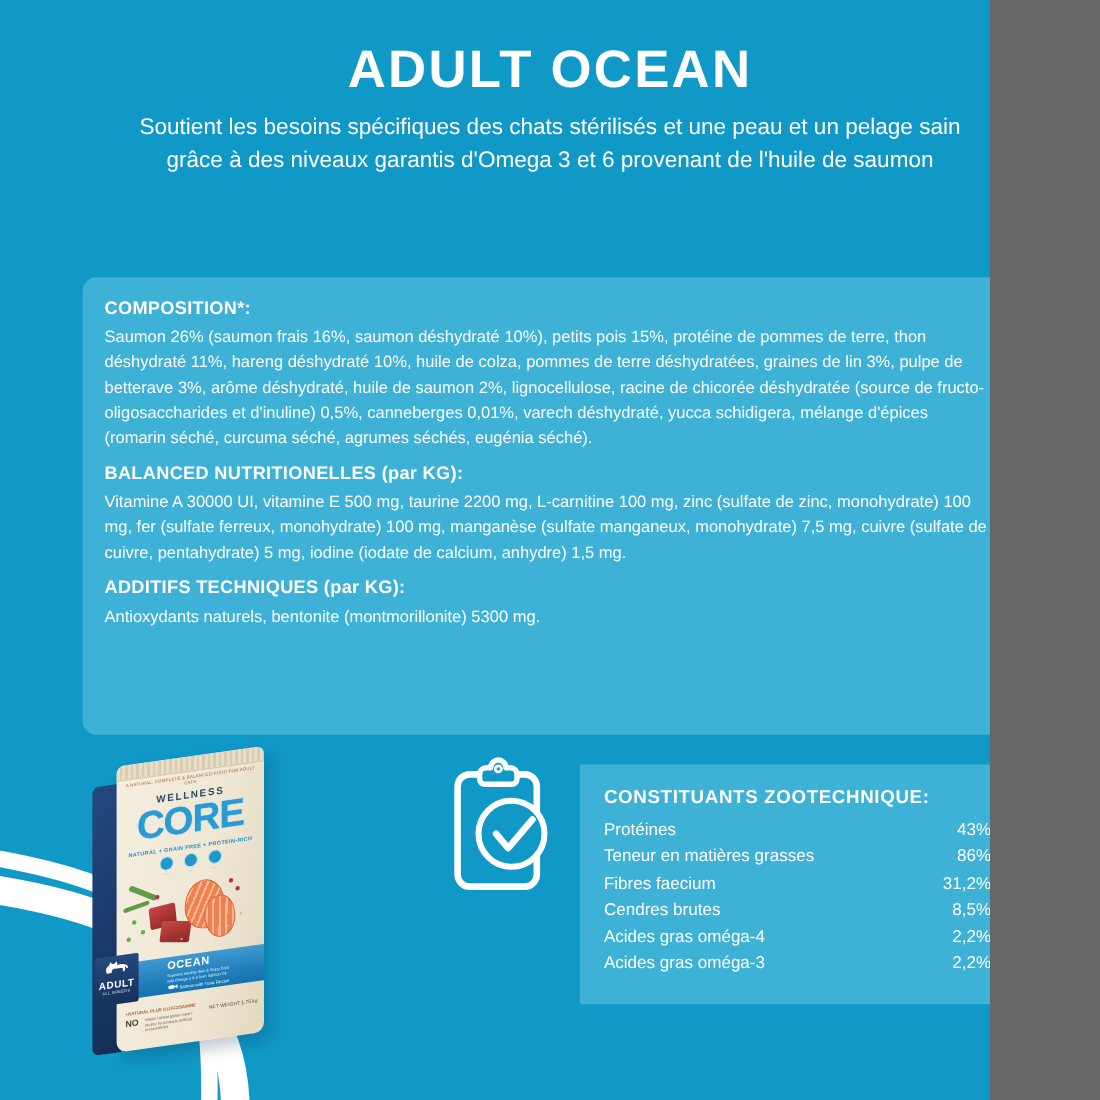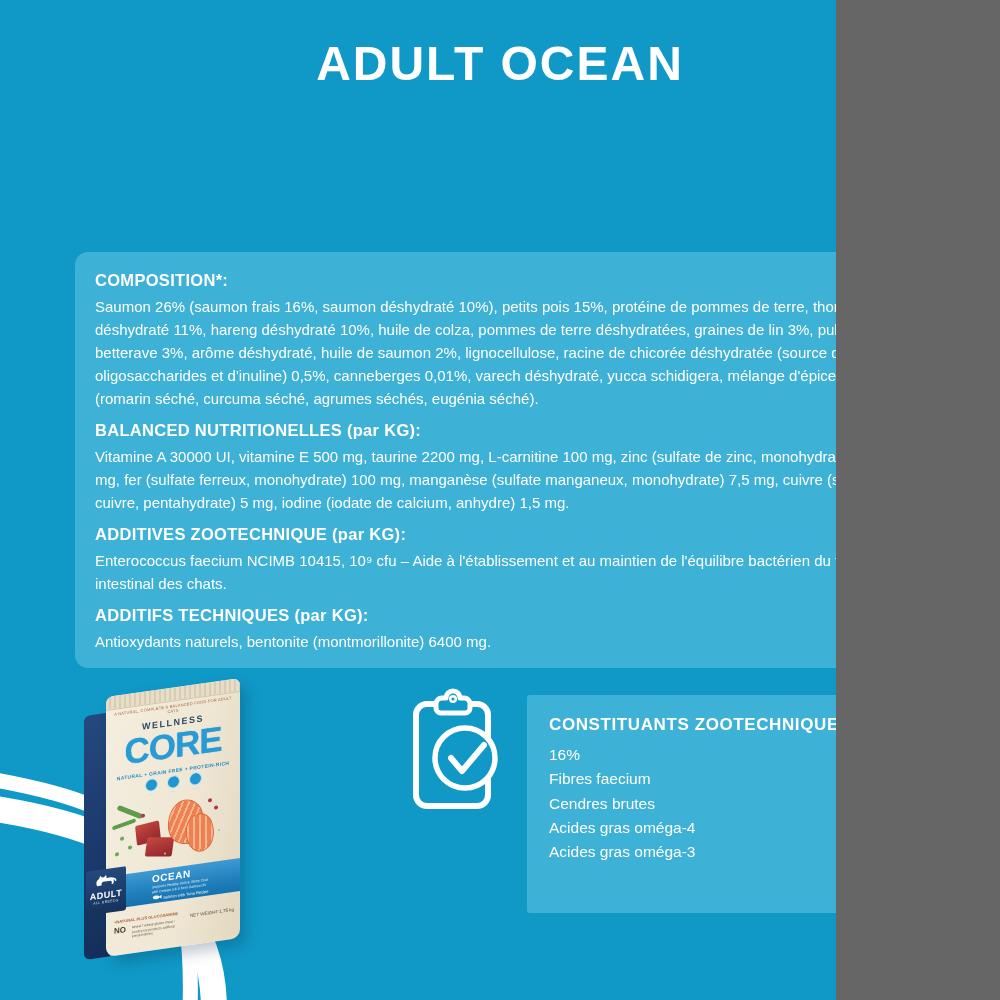--- a/index.html
+++ b/index.html
@@ -1,17 +1,17 @@
 <!DOCTYPE html>
 <html><head>
 <meta charset="utf-8">
 <style>
   html,body{margin:0;padding:0;background:#666;}
   .canvas{
-    position:relative;width:836px;height:1000px;overflow:hidden;
+    position:relative;width:900px;height:1000px;overflow:hidden;
     background:#1099c7;
     font-family:"Liberation Sans",sans-serif;
     -webkit-font-smoothing:antialiased;
   }
   
   .title{
     position:absolute;left:0;top:36px;width:1000px;text-align:center;
     color:#fff;font-size:48px;font-weight:bold;letter-spacing:2px;
   }
   .subtitle{
@@ -114,52 +114,57 @@
 <body>
 
 <div class="canvas">
 
   <svg class="arcs" width="1000" height="1000" viewBox="0 0 1000 1000">
     <path d="M -10 779 C 70 793, 135 812, 168 868 C 186 899, 192 945, 190 1010" fill="none" stroke="#ffffff" stroke-width="15"></path>
     <path d="M -10 808 C 80 822, 148 845, 181 903 C 200 935, 214 962, 214 1010" fill="none" stroke="#ffffff" stroke-width="26"></path>
   </svg>
 
   <div class="title">ADULT OCEAN</div>
+  <div class="subtitle">
+    <span>Soutient les besoins spécifiques des chats stérilisés et une peau et un pelage sain</span><br>
+    <span>grâce à des niveaux garantis d'Omega 3 et 6  provenant de l'huile de saumon</span>
+  </div>
 
   <div class="comp-panel">
     <div>
       <div class="sec-head">COMPOSITION*:</div>
       <div class="sec-body">Saumon 26% (saumon frais 16%, saumon déshydraté 10%), petits pois 15%, protéine de pommes de terre, thon déshydraté 11%, hareng déshydraté 10%, huile de colza, pommes de terre déshydratées, graines de lin 3%, pulpe de betterave 3%, arôme déshydraté, huile de saumon 2%, lignocellulose, racine de chicorée déshydratée (source de fructo-oligosaccharides et d'inuline) 0,5%, canneberges 0,01%, varech déshydraté, yucca schidigera, mélange d'épices (romarin séché, curcuma séché, agrumes séchés, eugénia séché).</div>
     </div>
     <div>
       <div class="sec-head">BALANCED NUTRITIONELLES (par KG):</div>
       <div class="sec-body">Vitamine A 30000 UI, vitamine E 500 mg, taurine 2200 mg, L-carnitine 100 mg, zinc (sulfate de zinc, monohydrate) 100 mg, fer (sulfate ferreux, monohydrate) 100 mg, manganèse (sulfate manganeux, monohydrate) 7,5 mg, cuivre (sulfate de cuivre, pentahydrate) 5 mg, iodine (iodate de calcium, anhydre) 1,5 mg.</div>
     </div>
     <div>
-      <div class="sec-head">ADDITIVES ZOOTECHNIQUE (par KG):</div>
-      <div class="sec-body">Enterococcus faecium NCIMB 10415, 10⁹ cfu – Aide à l'établissement et au maintien de l'équilibre bactérien du transit intestinal des chats.</div>
-    </div>
-    <div>
       <div class="sec-head">ADDITIFS TECHNIQUES (par KG):</div>
-      <div class="sec-body">Antioxydants naturels, bentonite (montmorillonite) 6400 mg.</div>
+      <div class="sec-body">Antioxydants naturels, bentonite (montmorillonite) 5300 mg.</div>
     </div>
   </div>
 
   <svg class="clip-icon" width="92" height="126" viewBox="0 0 92 126">
     <rect x="8" y="16" width="72" height="102" rx="11" fill="none" stroke="#ffffff" stroke-width="6"></rect>
     <path d="M28 20 v-4 a6 6 0 0 1 6 -6 h4 a7 7 0 0 1 14 0 h4 a6 6 0 0 1 6 6 v4 a5 5 0 0 1 -5 5 h-24 a5 5 0 0 1 -5 -5 z" fill="#1099c7" stroke="#ffffff" stroke-width="5" stroke-linejoin="round"></path>
     <circle cx="45" cy="11" r="2.8" fill="#1099c7" stroke="#ffffff" stroke-width="2.5"></circle>
     <circle cx="57" cy="70" r="30" fill="#1099c7" stroke="#ffffff" stroke-width="5.5"></circle>
     <path d="M43 70 l11 13 l22 -26" fill="none" stroke="#ffffff" stroke-width="6" stroke-linecap="round" stroke-linejoin="round"></path>
   </svg>
 
   <div class="ana-panel">
     <div class="ana-head">CONSTITUANTS ZOOTECHNIQUE:</div>
     <div class="ana-row">
-      <span>16%</span>
+      <span>Protéines</span>
+      <span>43%</span>
+    </div>
+    <div class="ana-row">
+      <span>Teneur en matières grasses</span>
+      <span>86%</span>
     </div>
     <div class="ana-row">
       <span>Fibres faecium</span>
       <span>31,2%</span>
     </div>
     <div class="ana-row">
       <span>Cendres brutes</span>
       <span>8,5%</span>
     </div>
     <div class="ana-row">

